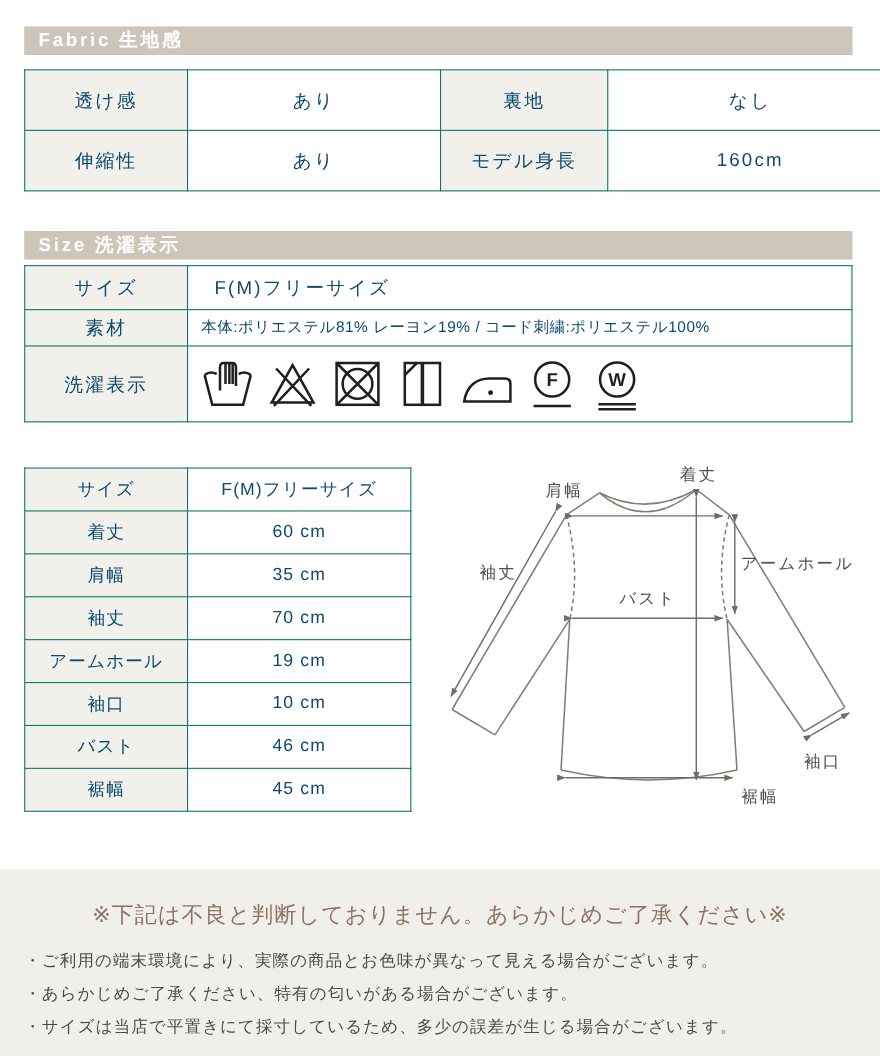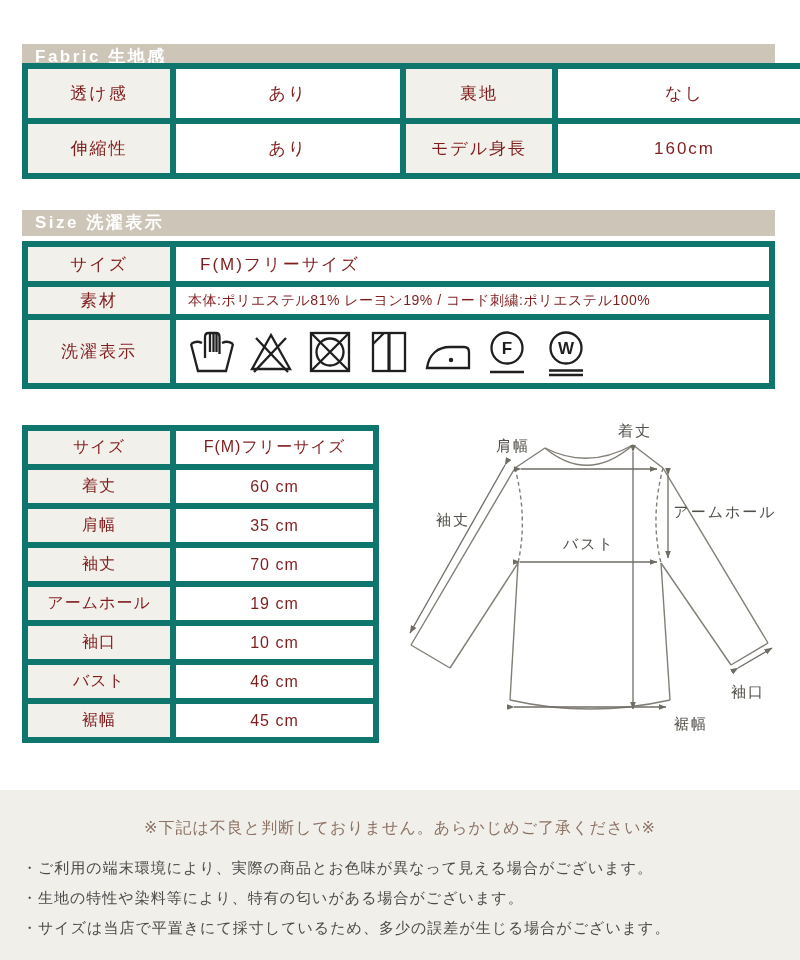--- a/index.html
+++ b/index.html
@@ -12,29 +12,29 @@
     overflow:hidden;
   }
   
   .section-bar{
     position:absolute;left:22px;width:753px;height:26px;
     background:#cdc6b8;color:#ffffff;
     font-size:17px;line-height:26px;letter-spacing:2.5px;
     padding-left:13px;box-sizing:border-box;
     font-weight:bold;
   }
-  .bar-fabric{top:44px;}
+  .bar-fabric{top:24px;}
   .bar-size{top:210px;}
 
   table{border-collapse:collapse;table-layout:fixed;}
   th,td{
-    border:6px solid #0f766e;
+    border:1px solid #0f766e;
     box-sizing:border-box;
     font-weight:normal;
-    color:#7f1d1d;
+    color:#0c4a6e;
   }
   th{background:#f2f0ea;text-align:center;}
   td{background:#ffffff;text-align:center;}
 
   
   .table1{position:absolute;left:22px;top:63px;width:753px;}
   .table1 th,.table1 td{height:55px;font-size:17px;letter-spacing:2px;}
   .table1 .c1{width:148px;}
   .table1 .c2{width:230px;font-family:Liberation Mono, monospace;}
   .table1 .c3{width:152px;margin-left:31px;}
@@ -64,21 +64,21 @@
   .diagram .dash{stroke-dasharray:4 3;}
   .diagram .arrow{stroke:#6f6c64;stroke-width:1.3;fill:none;}
   .diagram text{fill:#514f49;font-size:15px;letter-spacing:2px;text-anchor:middle;font-family:"Liberation Sans",sans-serif;}
 
   
   .notes{
     position:absolute;left:0;top:790px;width:800px;height:170px;
     background:#f0efea;box-sizing:border-box;padding-top:28px;
   }
   .notes-title{
-    text-align:center;color:#8d7264;font-size:16px;letter-spacing:1px;
+    text-align:center;color:#8d7264;font-size:20px;letter-spacing:1px;
     margin:0 0 14px 0;
   }
   .notes-item{
     color:#4b4b4b;font-size:15px;letter-spacing:1px;
     margin:0 20px 0 22px;line-height:30px;
   }
 </style>
 </head>
 <body>
 
@@ -237,17 +237,17 @@
     <text x="65" y="107">袖丈</text>
     <text x="201" y="131">バスト</text>
     <text x="337" y="99">アームホール</text>
     <text x="360" y="279">袖口</text>
     <text x="303" y="311">裾幅</text>
   </svg>
 
   <div class="notes">
     <p class="notes-title">※下記は不良と判断しておりません。あらかじめご了承ください※</p>
     <p class="notes-item">・ご利用の端末環境により、実際の商品とお色味が異なって見える場合がございます。</p>
-    <p class="notes-item">・生地の特性や染料等により、特有の匂いがある場合がございます。</p>
+    <p class="notes-item">・あらかじめご了承ください、特有の匂いがある場合がございます。</p>
     <p class="notes-item">・サイズは当店で平置きにて採寸しているため、多少の誤差が生じる場合がございます。</p>
   </div>
 
 </div>
 
 </body></html>

